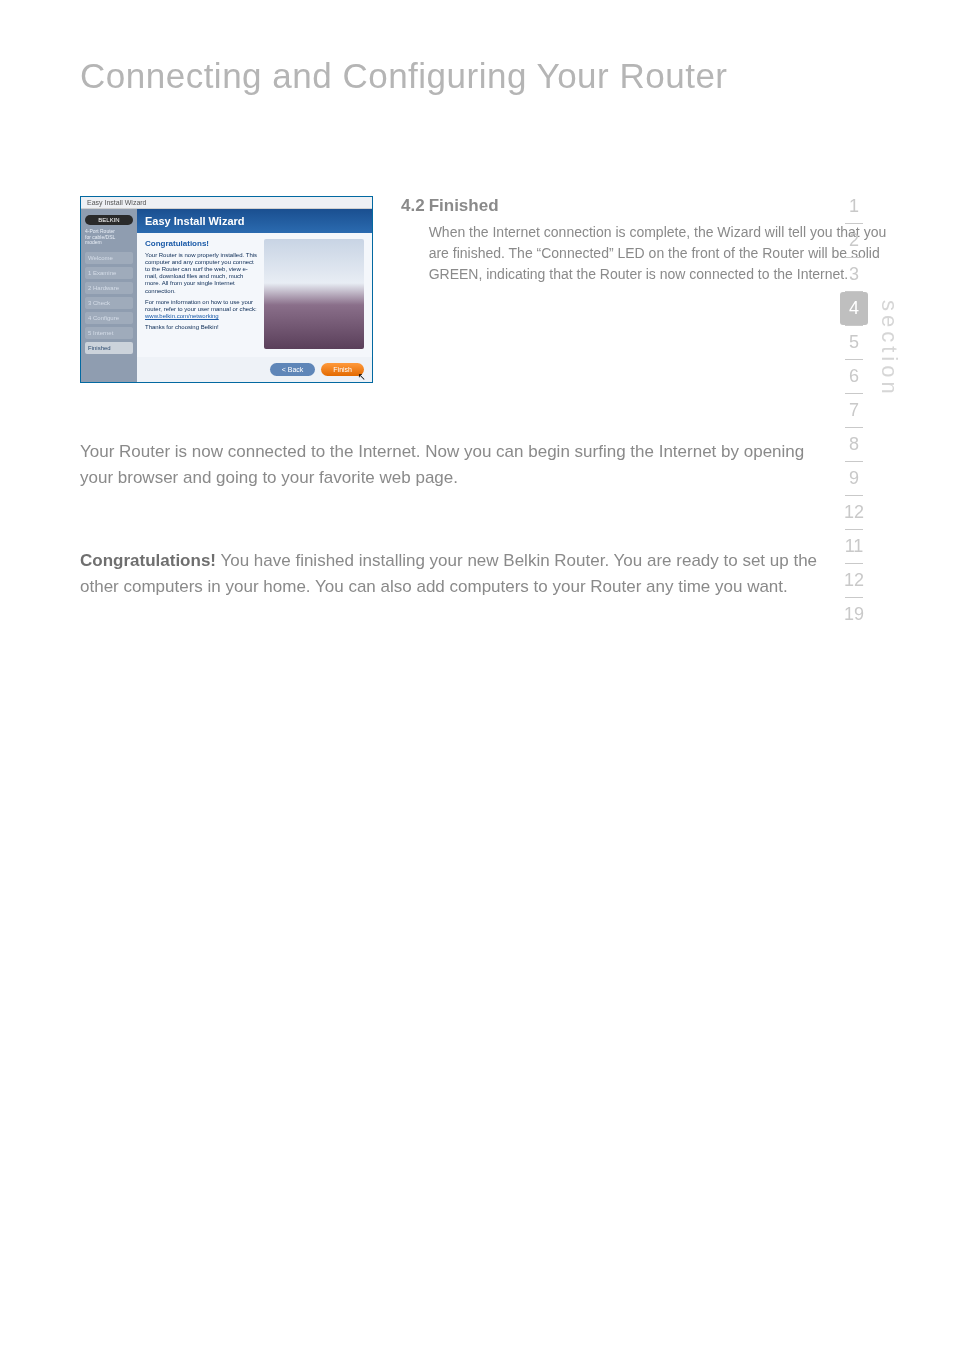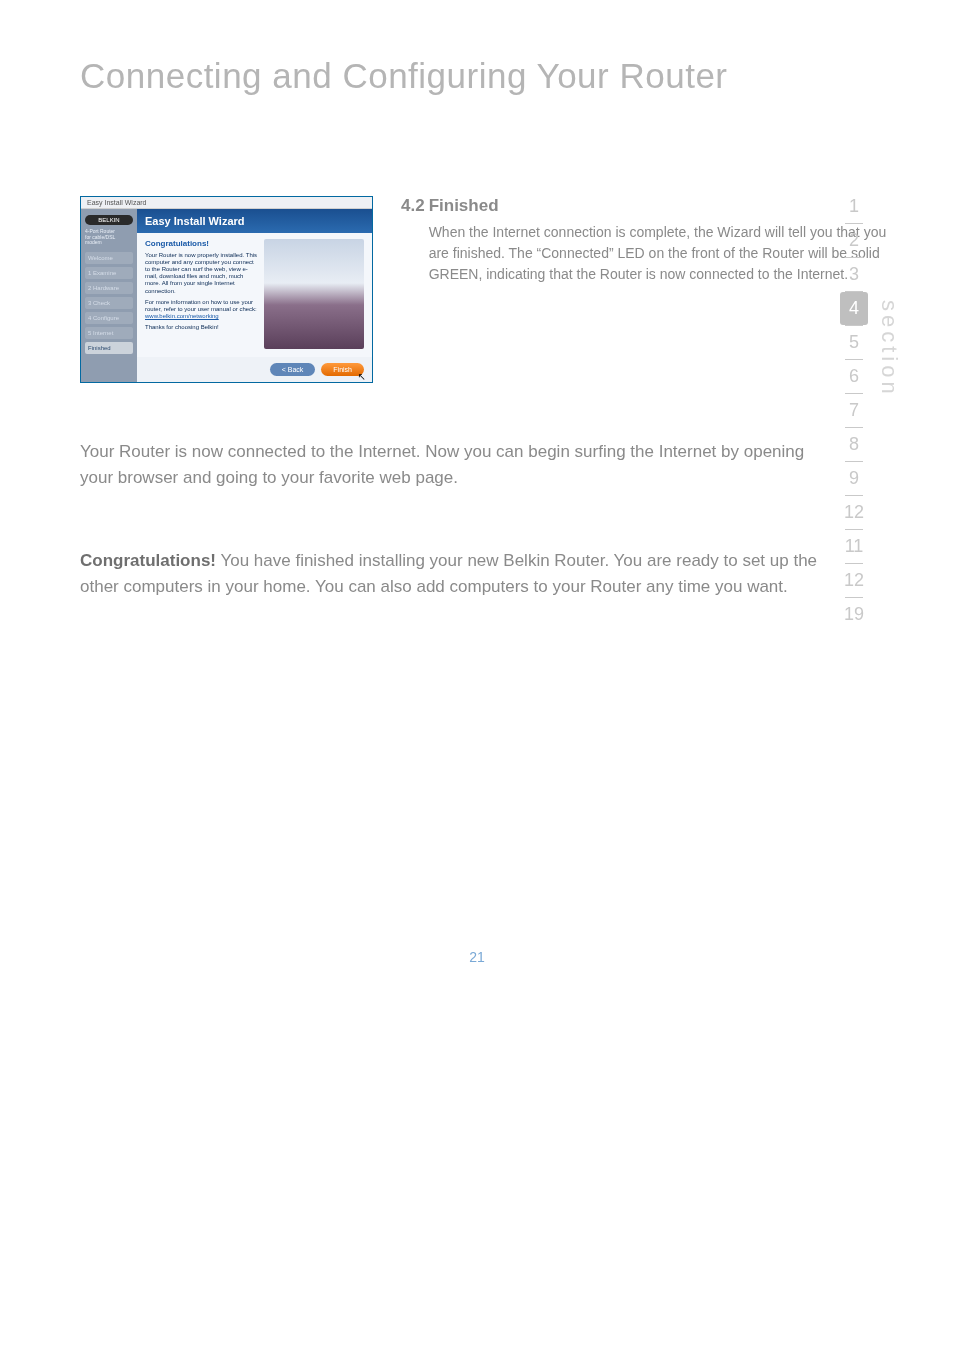--- a/index.html
+++ b/index.html
@@ -132,14 +132,13 @@
         <div class="sep"></div>
         <div class="num">11</div>
         <div class="sep"></div>
         <div class="num">12</div>
         <div class="sep"></div>
         <div class="num">19</div>
       </div>
     <div class="section-label">section</div>
   </div>
 
-  <div class="page-num">21</div>
 </div>
 
 </body></html>

